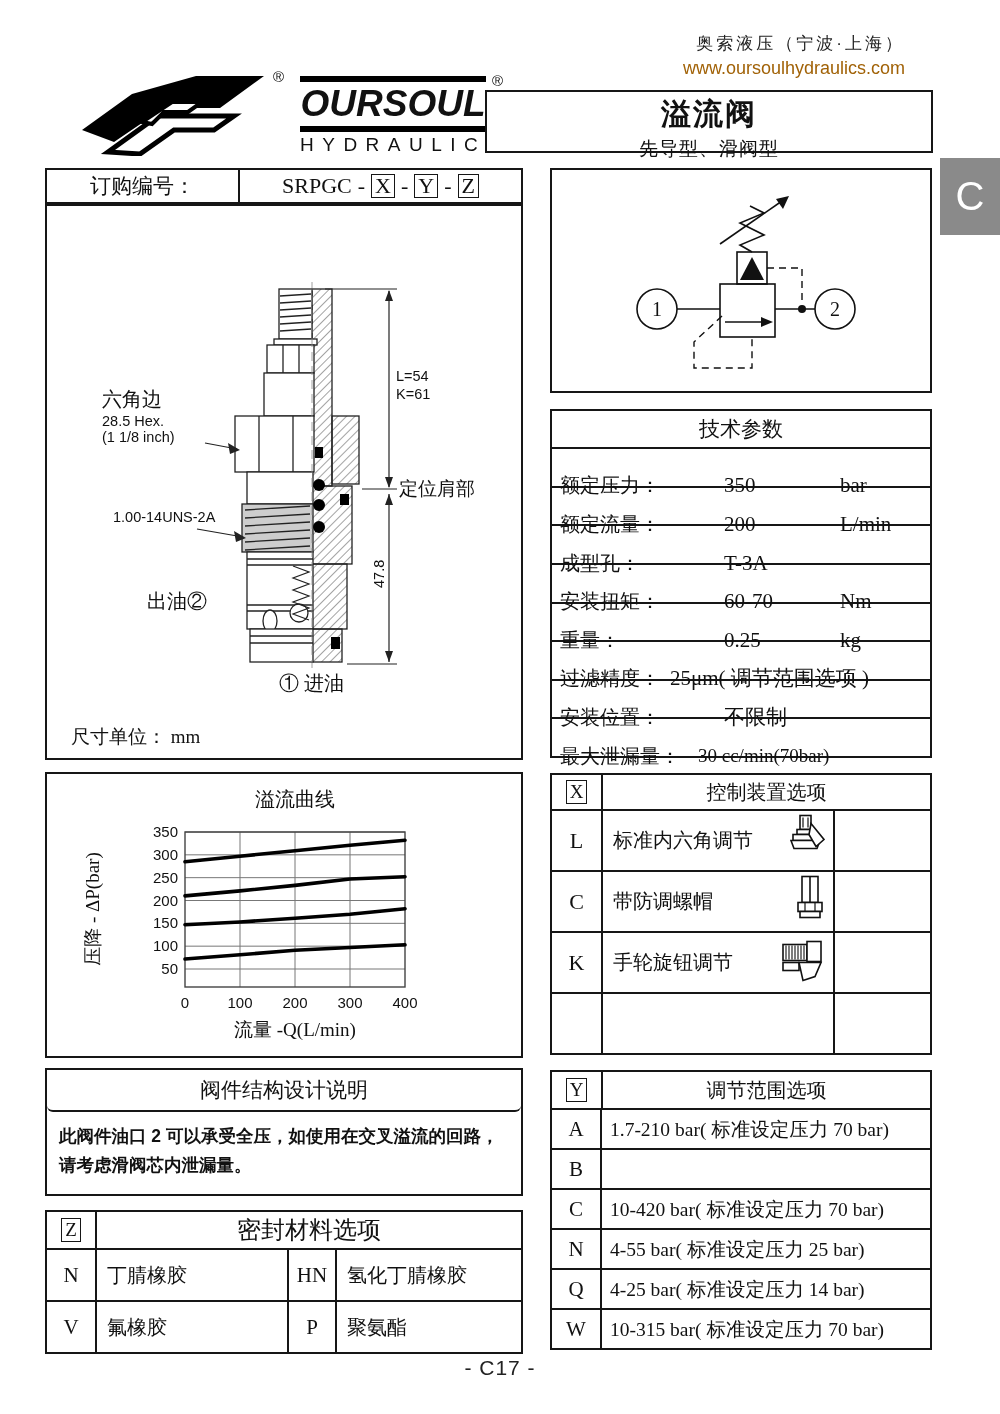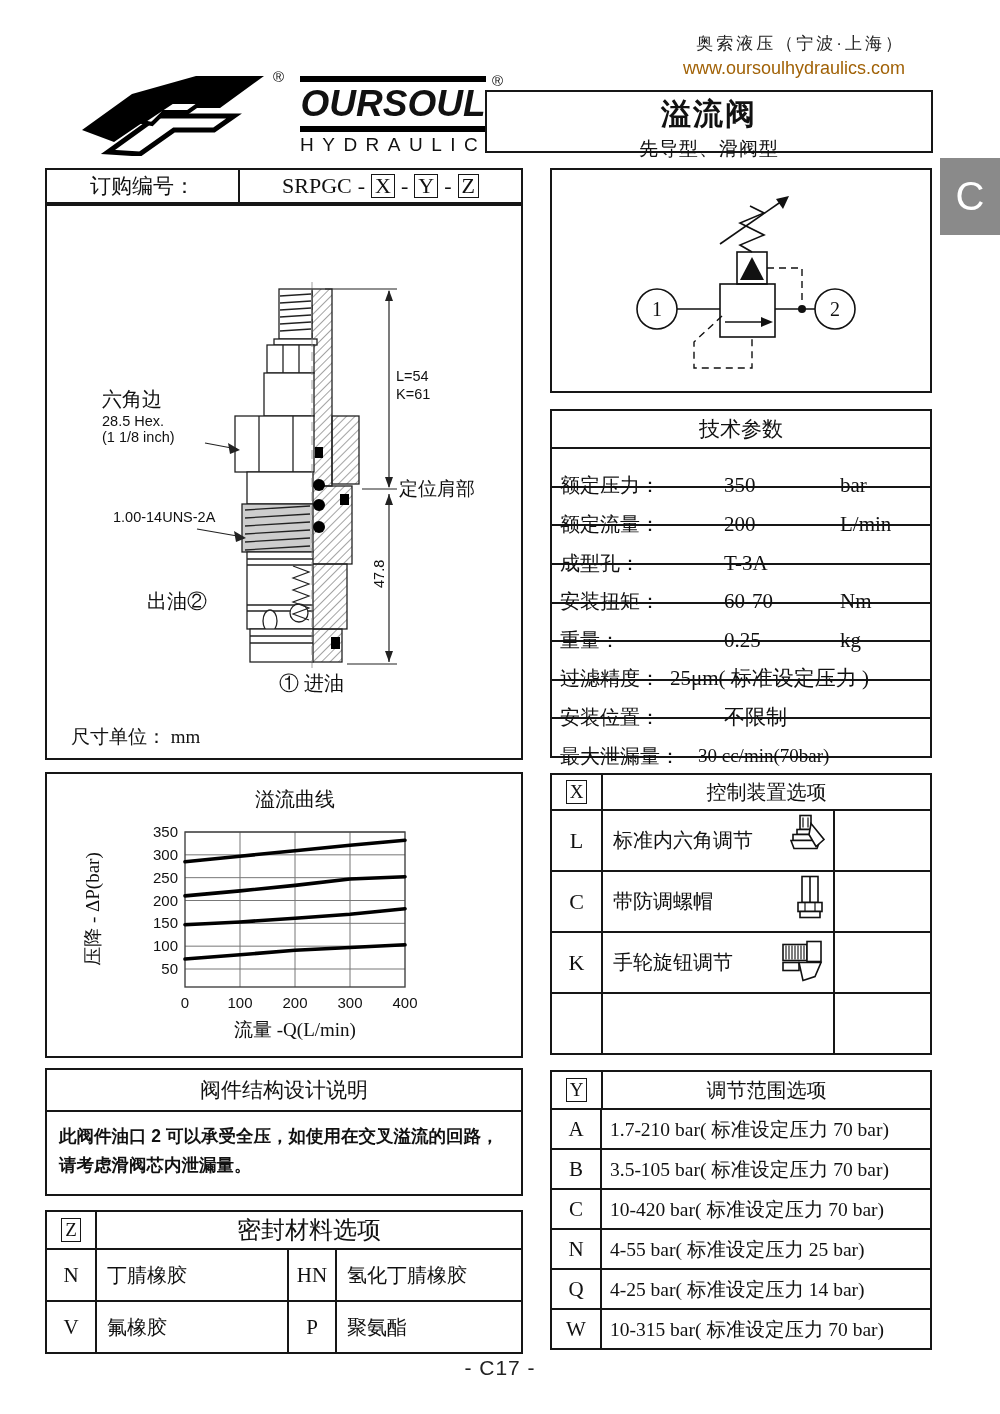--- a/index.html
+++ b/index.html
@@ -46,21 +46,21 @@
   .grid{stroke:#777;stroke-width:1;}
   .axisline{stroke:#444;stroke-width:1.4;fill:none;}
   .curve{stroke:#000;stroke-width:3.6;fill:none;stroke-linecap:round;}
   .tick{font-family:"Liberation Sans",sans-serif;font-size:15px;fill:#111;}
   .ctitle{font-family:"Liberation Serif",serif;font-size:20px;fill:#111;}
   .clabel{font-family:"Liberation Serif",serif;font-size:19px;fill:#111;}
 
   
   .note-box{left:45px;top:1068px;width:478px;height:128px;}
   .note-title{height:42px;border-bottom:2px solid #161616;display:flex;align-items:center;justify-content:center;
-              font-size:21px;box-sizing:border-box;}
+              font-size:21px;box-sizing:border-box;border-radius:6px;}
   .note-body{padding:10px 12px;font-family:"Liberation Sans",sans-serif;font-weight:bold;
              font-size:17.5px;line-height:1.65;color:#111;}
 
   
   .seal-box{left:45px;top:1210px;width:478px;height:144px;display:flex;flex-direction:column;}
   .seal-hdr{height:38px;display:flex;border-bottom:2px solid #161616;box-sizing:border-box;flex:none;}
   .seal-hdr-code{width:50px;border-right:2px solid #161616;display:flex;align-items:center;justify-content:center;box-sizing:border-box;}
   .seal-hdr-title{flex:1;display:flex;align-items:center;justify-content:center;font-size:24px;}
   .seal-row{flex:1;display:flex;border-bottom:2px solid #161616;box-sizing:border-box;}
   .seal-row:last-child{border-bottom:none;}
@@ -357,21 +357,21 @@
           <span class="tvalue">60-70</span>
           <span class="tunit">Nm</span>
         </div>
         <div class="trow">
           <span class="tlabel">重量：</span>
           <span class="tvalue">0.25</span>
           <span class="tunit">kg</span>
         </div>
         <div class="trow flow flow6">
           <span class="tlabel">过滤精度：</span>
-          <span class="tvalue">25μm( 标准设定压力 )</span>
+          <span class="tvalue">25μm( 调节范围选项 )</span>
           <span class="tunit"></span>
         </div>
         <div class="trow">
           <span class="tlabel">安装位置：</span>
           <span class="tvalue">不限制</span>
           <span class="tunit"></span>
         </div>
         <div class="trow flow flow8">
           <span class="tlabel">最大泄漏量：</span>
           <span class="tvalue">30 cc/min(70bar)</span>
@@ -467,21 +467,20 @@
       </div>
       <div class="opt-hdr-title">调节范围选项</div>
     </div>
     <div id="y-rows" style="flex:1;display:flex;flex-direction:column;">
         <div class="opt-row">
           <div class="opt-c1" style="font-size:21px;width:50px;">A</div>
           <div class="y-desc">1.7-210 bar( 标准设定压力 70 bar)</div>
         </div>
         <div class="opt-row">
           <div class="opt-c1" style="font-size:21px;width:50px;">B</div>
-          <div class="y-desc">3.5-105 bar( 标准设定压力 70 bar)</div>
         </div>
         <div class="opt-row">
           <div class="opt-c1" style="font-size:21px;width:50px;">C</div>
           <div class="y-desc">10-420 bar( 标准设定压力 70 bar)</div>
         </div>
         <div class="opt-row">
           <div class="opt-c1" style="font-size:21px;width:50px;">N</div>
           <div class="y-desc">4-55 bar( 标准设定压力 25 bar)</div>
         </div>
         <div class="opt-row">

